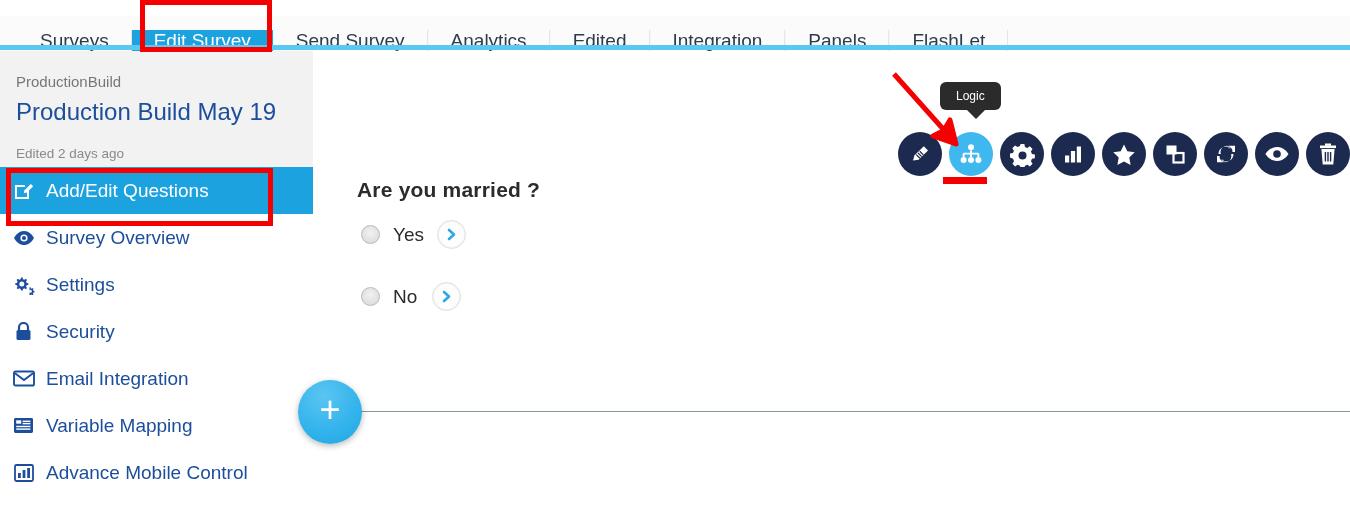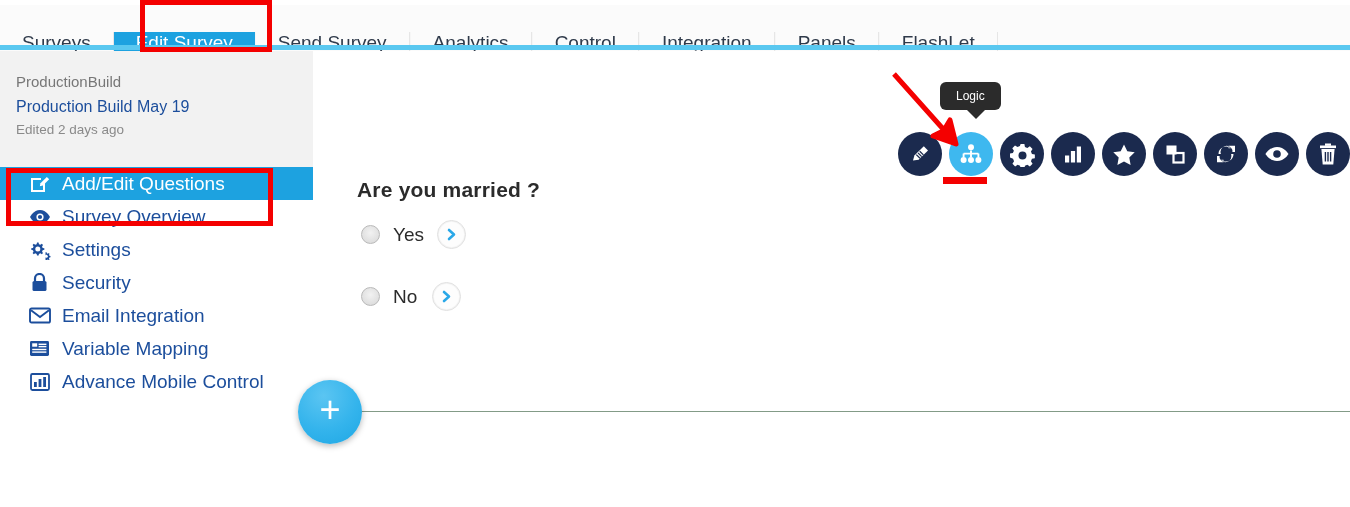--- a/index.html
+++ b/index.html
@@ -15,26 +15,27 @@
   #app {
     position: relative;
     width: 1350px;
     height: 507px;
     background: #ffffff;
   }
 
   
   .topnav {
     position: absolute;
-    left: 0; top: 5px;
+    left: 0; top: 16px;
     width: 1350px;
     height: 49px;
     background: #fbfbfb;
     display: flex;
-    align-items: flex-end;
+    align-items: center;
+    padding-left: 18px;
   }
   .nav-tab {
     display: flex;
     align-items: center;
     justify-content: center;
     padding: 0 22px;
     font-size: 19px;
     color: #2f3a4a;
     border-right: 1px solid #e6e6e6;
     border-left: 1px solid #f6f6f6;
@@ -78,34 +79,34 @@
     background: #f2f2f2;
     padding: 22px 16px 12px 16px;
     height: 116px;
   }
   .sh-small {
     font-size: 15px;
     color: #777777;
     margin-bottom: 8px;
   }
   .sh-title {
-    font-size: 16px;
+    font-size: 24px;
     color: #1c4e9c;
-    margin-bottom: 6px;
+    margin-bottom: 20px;
   }
   .sh-edited {
     font-size: 13.5px;
     color: #8a8a8a;
   }
 
   .side-item {
     display: flex;
     align-items: center;
-    height: 33px;
-    padding-left: 28px;
+    height: 47px;
+    padding-left: 12px;
     font-size: 19px;
     color: #1c4e9c;
     gap: 11px;
   }
   .side-item.active {
     background: #1da2e0;
     color: #ffffff;
   }
   .side-ico {
     width: 23px;
@@ -275,21 +276,21 @@
     <div class="nav-tab active">
       <span>Edit Survey</span>
     </div>
     <div class="nav-tab">
       <span>Send Survey</span>
     </div>
     <div class="nav-tab">
       <span>Analytics</span>
     </div>
     <div class="nav-tab">
-      <span>Control</span>
+      <span>Edited</span>
     </div>
     <div class="nav-tab">
       <span>Integration</span>
     </div>
     <div class="nav-tab">
       <span>Panels</span>
     </div>
     <div class="nav-tab">
       <span>FlashLet</span>
     </div>

